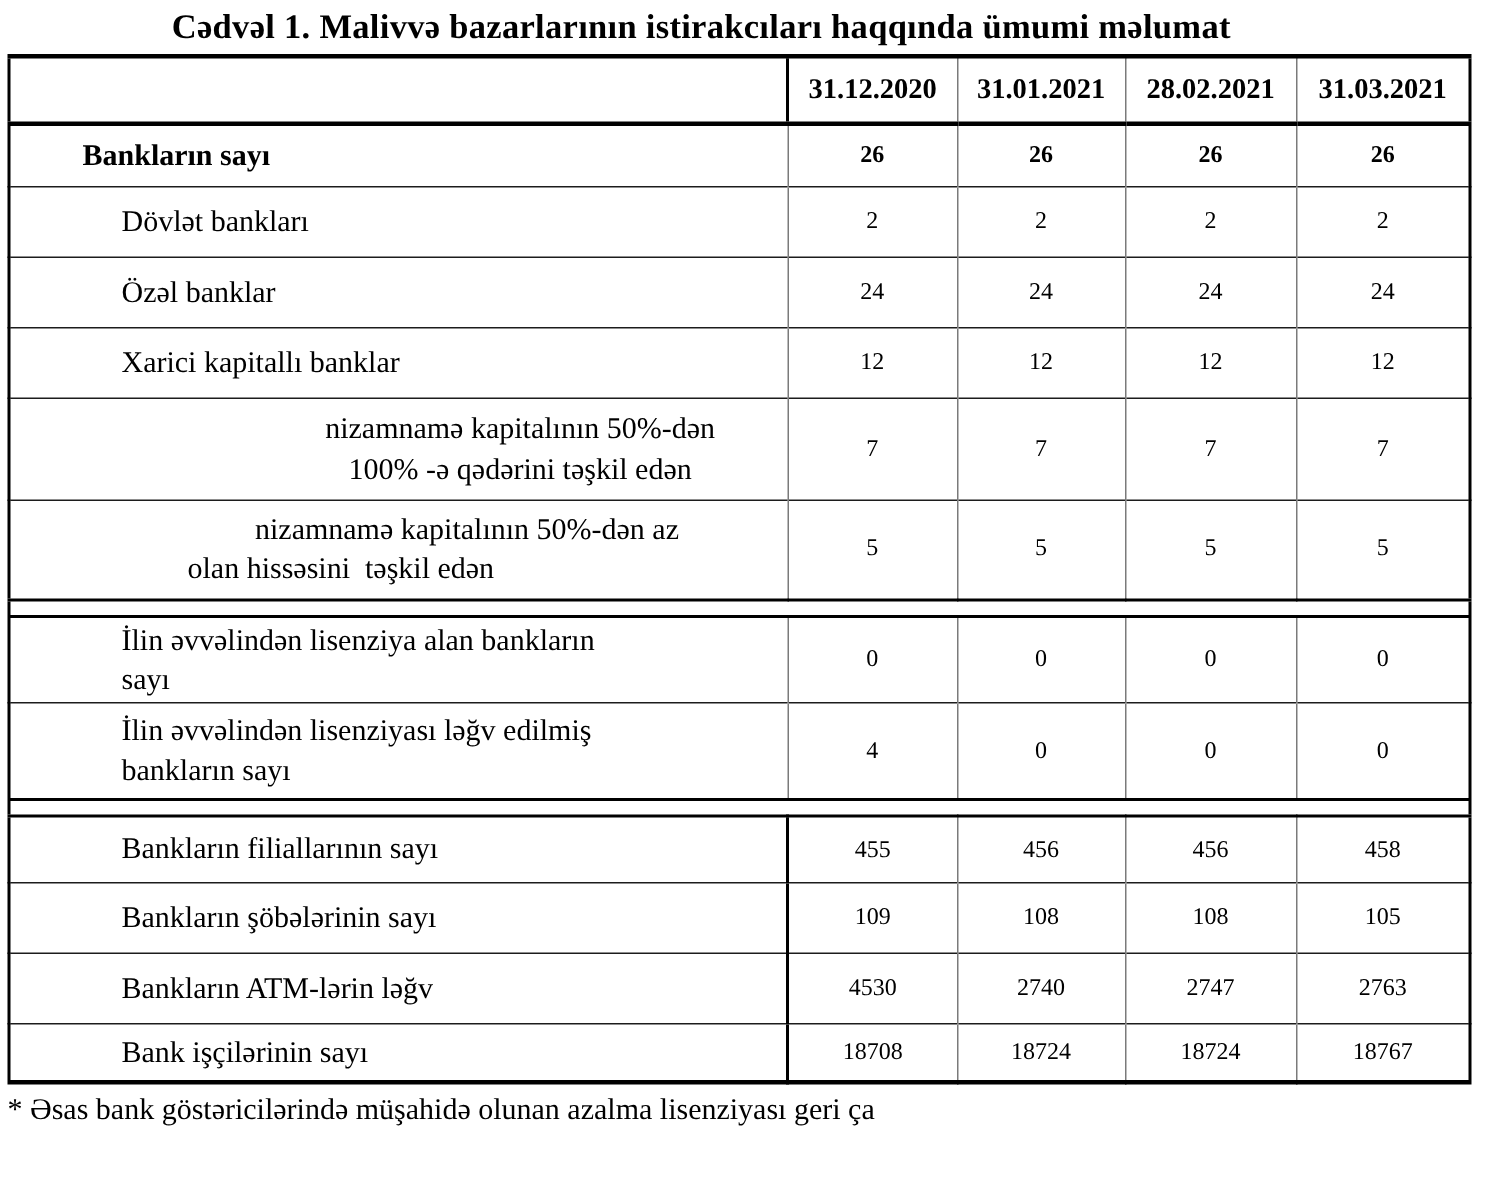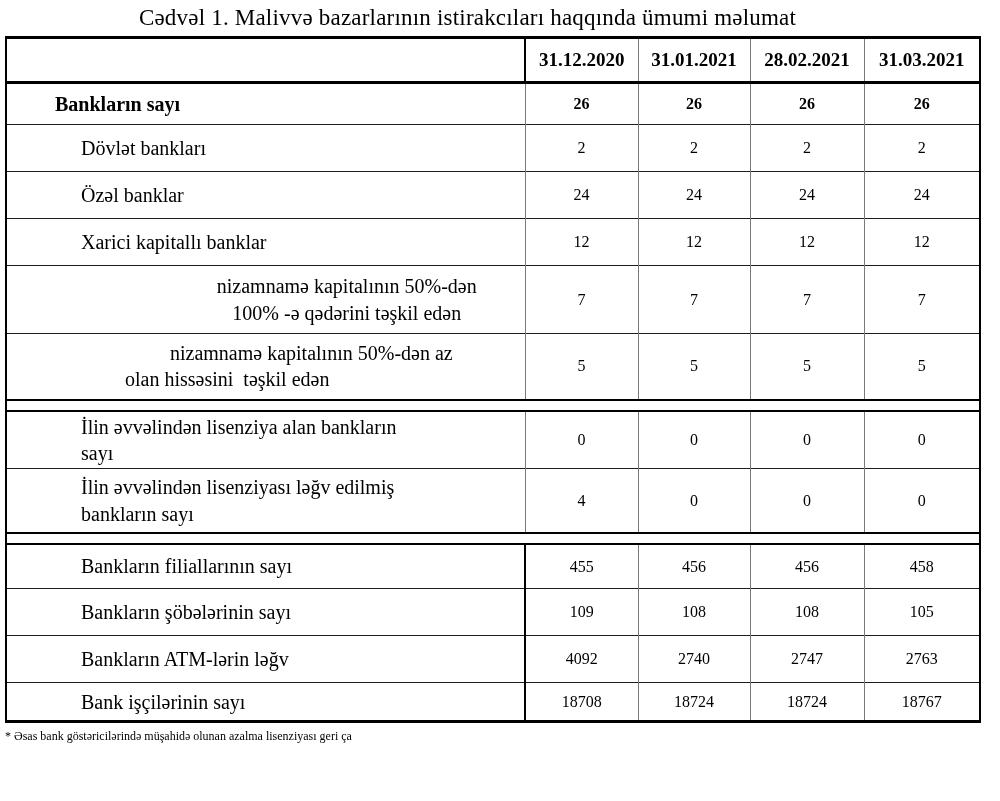--- a/index.html
+++ b/index.html
@@ -4,21 +4,21 @@
 <style>
   html,body { margin:0; padding:0; background:#ffffff; color:#000; }
   body { width:1000px; height:801px; font-family:"Liberation Serif", serif; overflow:hidden; }
   .page { position:relative; width:1000px; height:801px; background:#fff; }
 
   .title {
     margin:5px 0 5px 10px;
     width:915px;
     text-align:center;
     font-size:23px;
-    font-weight:normal;
+    font-weight:bold;
     font-family:"Liberation Serif", serif;
     letter-spacing:.2px;
     white-space:nowrap;
   }
 
   table.main {
     border-collapse:collapse;
     table-layout:fixed;
     margin-left:5px;
     border:2px solid #000;
@@ -74,21 +74,21 @@
   tr.h64 { height:64px; }
   tr.h45 { height:45px; }
   tr.h39 { height:39px; }
 
   tr.sp1 td, tr.sp2 td { border-left:none; height:9px; padding:0; }
   tr.sp1 td { border-top:2px solid #000; border-bottom:2px solid #000; }
   tr.sp2 td { border-top:2.8px solid #000; border-bottom:2.8px solid #000; }
 
   .footnote {
     margin:6px 0 0 5px;
-    font-size:12px;
+    font-size:20px;
     font-family:"Liberation Serif", serif;
   }
 </style>
 </head>
 <body>
 
 <div class="page">
 
   <div class="title">Cədvəl 1. Malivvə bazarlarının istirakcıları haqqında ümumi məlumat</div>
 
@@ -198,21 +198,21 @@
     <tr class="h47 bot">
       <td class="lab in2">Bankların şöbələrinin sayı</td>
       <td class="val d1">109</td>
       <td class="val">108</td>
       <td class="val">108</td>
       <td class="val">105</td>
     </tr>
 
     <tr class="h47 bot">
       <td class="lab in2">Bankların ATM-lərin ləğv</td>
-      <td class="val d1">4092</td>
+      <td class="val d1">4530</td>
       <td class="val">2740</td>
       <td class="val">2747</td>
       <td class="val">2763</td>
     </tr>
 
     <tr class="h39 bot">
       <td class="lab in2">Bank işçilərinin sayı</td>
       <td class="val d1">18708</td>
       <td class="val">18724</td>
       <td class="val">18724</td>

